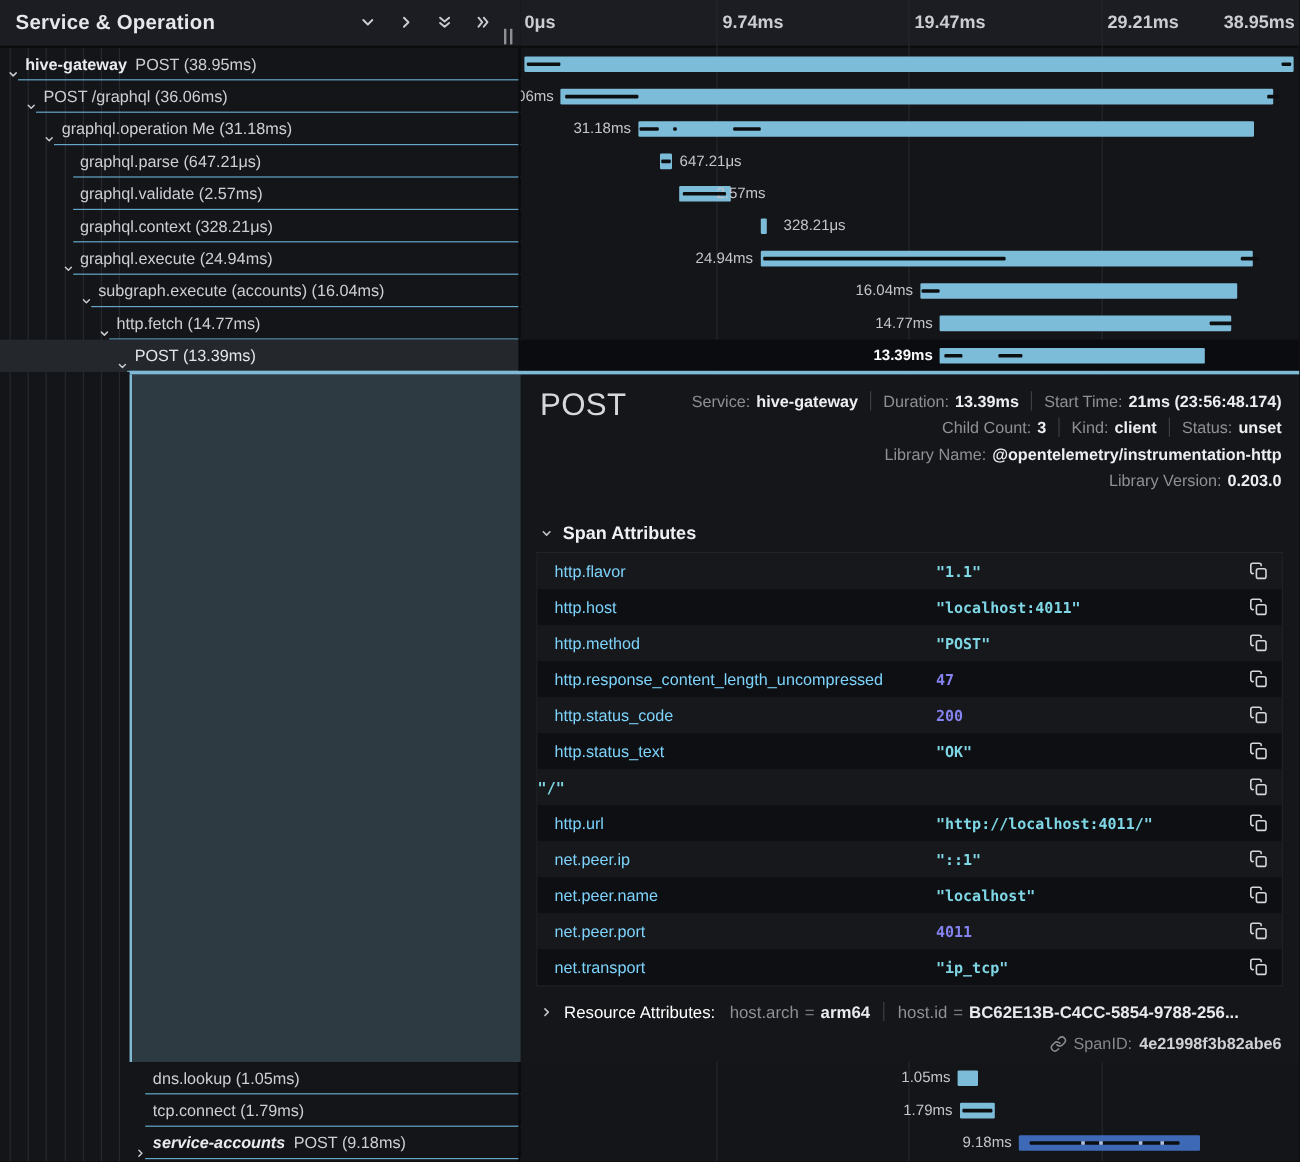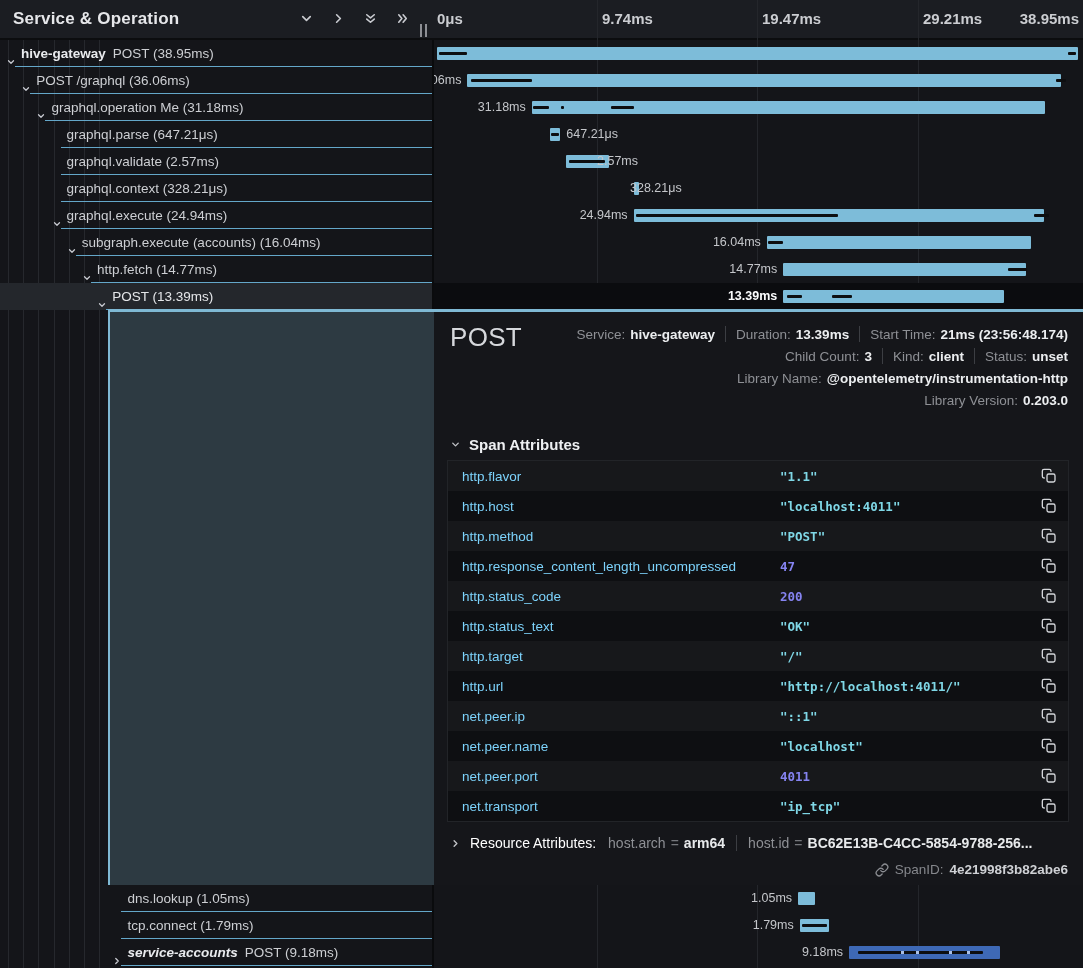--- a/index.html
+++ b/index.html
@@ -265,21 +265,21 @@
           <div class="mark" style="left: 117.328px; width: 7.4025px;"></div>
           <span class="time-label" style="left: 132.326px;">647.21μs</span>
         </div>
         <div class="tl-row">
           <div class="bar light" style="left: 132.462px; width: 42.2765px;"></div>
           <div class="mark" style="left: 134.6px; width: 36.19px;"></div>
           <span class="time-label" style="left: 163px;">2.57ms</span>
         </div>
         <div class="tl-row">
           <div class="bar light" style="left: 199.577px; width: 5.3956px;"></div>
-          <span class="time-label" style="left: 196px; text-align: center;">328.21μs</span>
+          <span class="time-label" style="left: 219px; text-align: center;">328.21μs</span>
         </div>
         <div class="tl-row">
           <div class="bar light" style="left: 199.577px; width: 410.263px;"></div>
           <div class="mark" style="left: 202.045px; width: 202.335px;"></div>
           <div class="mark" style="left: 600.135px; width: 14.805px;"></div>
           <span class="time-label" style="right: 455.423px;">24.94ms</span>
         </div>
         <div class="tl-row">
           <div class="bar light" style="left: 332.822px; width: 263.858px;"></div>
           <div class="mark" style="left: 334.467px; width: 14.805px;"></div>
@@ -400,21 +400,20 @@
           </div>
           <div class="attr-row">
             <span class="attr-key">http.status_text</span>
             <span class="attr-val string">"OK"</span>
             <span class="copy-btn"><svg width="16" height="16" viewBox="0 0 24 24" fill="none" stroke-width="2" stroke-linecap="round" stroke-linejoin="round">
                 <rect x="9" y="9" width="12" height="12" rx="2.5"></rect>
                 <path d="M5 15H4.5A2.5 2.5 0 0 1 2 12.5v-8A2.5 2.5 0 0 1 4.5 2h8A2.5 2.5 0 0 1 15 4.5V5"></path>
               </svg></span>
           </div>
           <div class="attr-row">
-            <span class="attr-key">http.target</span>
             <span class="attr-val string">"/"</span>
             <span class="copy-btn"><svg width="16" height="16" viewBox="0 0 24 24" fill="none" stroke-width="2" stroke-linecap="round" stroke-linejoin="round">
                 <rect x="9" y="9" width="12" height="12" rx="2.5"></rect>
                 <path d="M5 15H4.5A2.5 2.5 0 0 1 2 12.5v-8A2.5 2.5 0 0 1 4.5 2h8A2.5 2.5 0 0 1 15 4.5V5"></path>
               </svg></span>
           </div>
           <div class="attr-row">
             <span class="attr-key">http.url</span>
             <span class="attr-val string">"http://localhost:4011/"</span>
             <span class="copy-btn"><svg width="16" height="16" viewBox="0 0 24 24" fill="none" stroke-width="2" stroke-linecap="round" stroke-linejoin="round">

